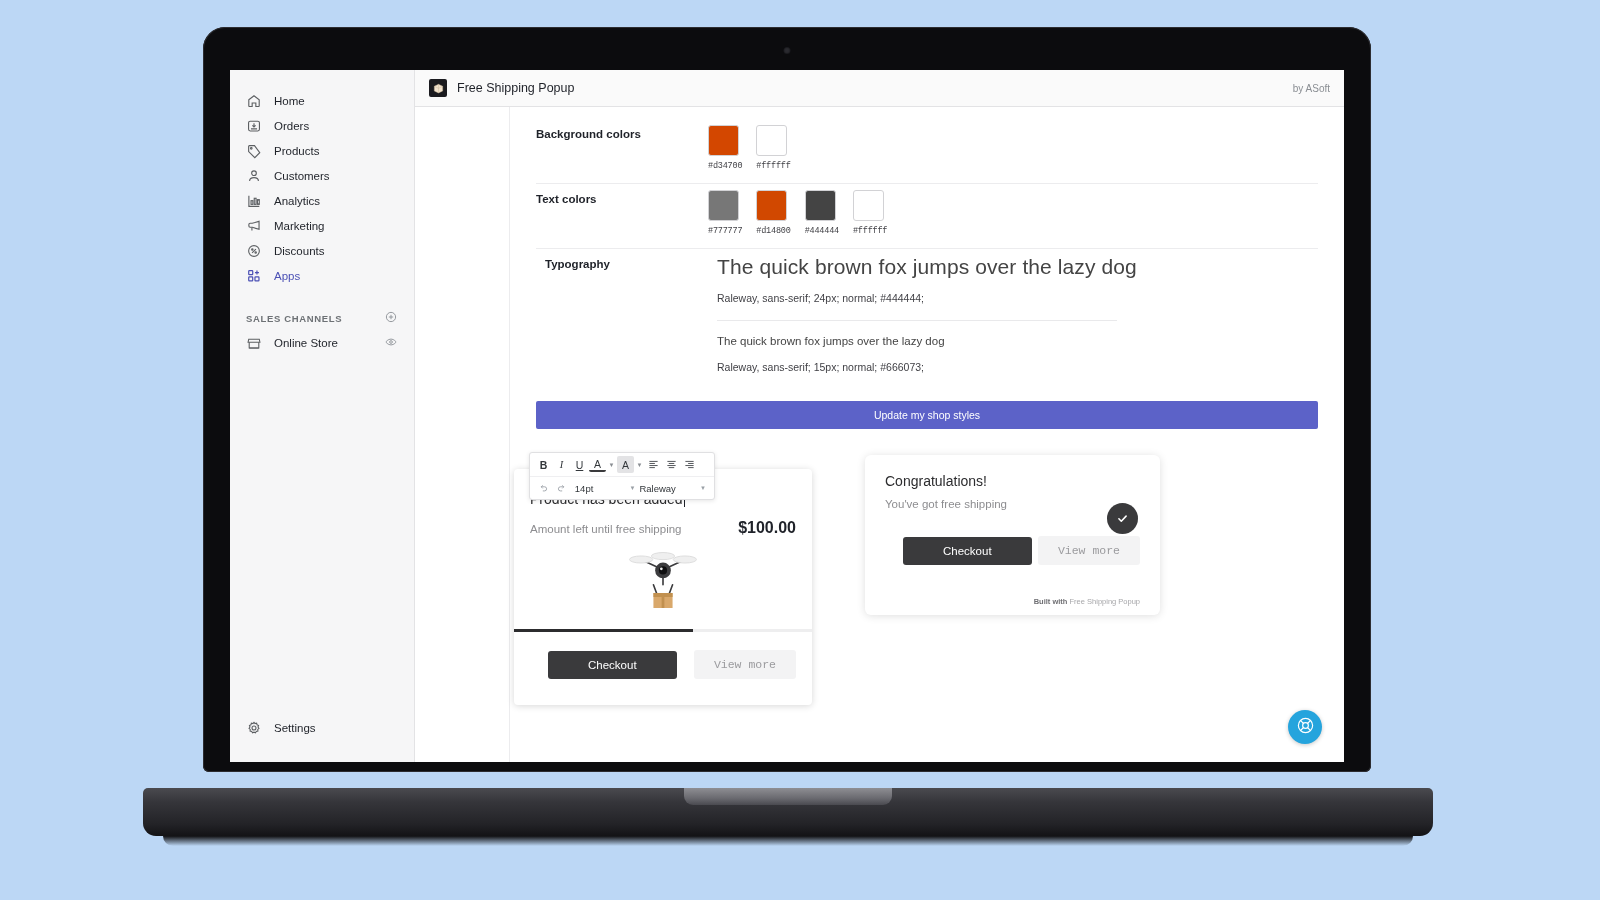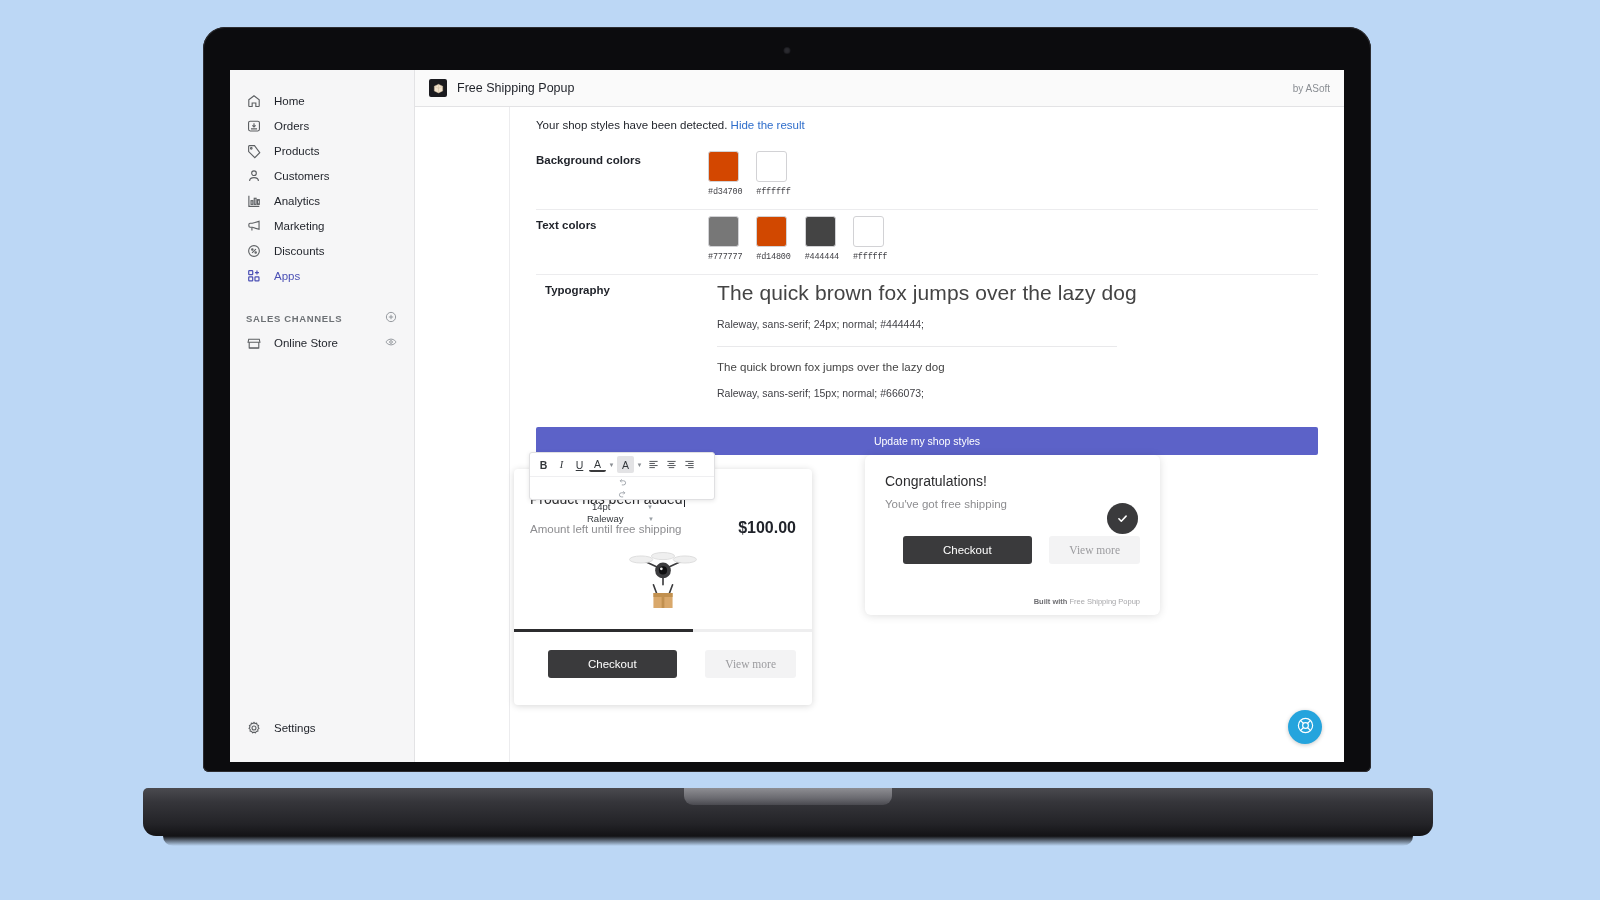--- a/index.html
+++ b/index.html
@@ -153,21 +153,21 @@
 
   
   #editor-toolbar {
     position: absolute; left: 19px; top: 345px;
     width: 186px; background: #fff;
     border: 1px solid #e0e0e2; border-radius: 3px;
     box-shadow: 0 1px 4px rgba(0,0,0,.10);
     z-index: 6;
   }
   .tb-row { display: flex; align-items: center; height: 23px; padding: 0 5px; gap: 1px; }
-  .tb-row + .tb-row { border-top: 1px solid #efeff1; flex-direction: column; }
+  .tb-row + .tb-row { border-top: 1px solid #efeff1; }
   .tb-btn {
     width: 17px; height: 17px; display: flex; align-items: center; justify-content: center;
     font-size: 10.5px; color: #33373b; cursor: pointer; border-radius: 2px;
     background: transparent; border: none; font-family: inherit;
   }
   .tb-btn.boxed { background: #e3e3e5; }
   .tb-caret { width: 9px; text-align: center; font-size: 6px; color: #8a8e93; cursor: pointer; }
   .tb-select { display: flex; align-items: center; cursor: pointer; }
   .tb-select-label { font-size: 9.5px; color: #33373b; }
   .tb-select-caret { font-size: 6px; color: #9aa0a6; margin-left: auto; padding-right: 3px; }
@@ -196,21 +196,21 @@
 
   #progress-track { height: 3px; background: #eeeeef; margin: 10px -16px 0 -16px; }
   #progress-fill { height: 3px; background: #2c2c2e; width: 60%; }
 
   .popup-actions { display: flex; align-items: center; justify-content: space-between; padding-top: 18px; }
   .btn-checkout {
     background: #3a3a3c; color: #fff; border: none; font-family: inherit;
     font-size: 11.5px; padding: 8px 40px; border-radius: 3px; cursor: pointer; margin-left: 18px;
   }
   .btn-viewmore {
-    background: #f3f3f4; color: #9b9b9e; border: none; font-family: Liberation Serif, serif;
+    background: #f3f3f4; color: #9b9b9e; border: none; font-family: Liberation Mono, monospace;
     font-size: 11.5px; padding: 8px 20px; border-radius: 3px; cursor: pointer;
   }
 
   #popup-right {
     position: absolute; left: 355px; top: 348px;
     width: 295px; height: 160px;
     background: #fff; border-radius: 6px;
     box-shadow: 0 1px 8px rgba(0,0,0,.13);
     padding: 18px 20px 0 20px; z-index: 4;
   }
@@ -384,24 +384,20 @@
             <span id="app-title">Free Shipping Popup</span>
             <span id="app-vendor">by ASoft</span>
           </div>
 
 
           <div id="content-area">
             <div id="content-gutter"></div>
 
             <div id="content-body">
 
-              <div id="detect-banner">
-                <span>Your shop styles have been detected.</span>
-                <a id="hide-result-link" href="#">Hide the result</a>
-              </div>
 
               <div class="style-row">
                 <div class="style-row-label">Background colors</div>
                 <div class="swatch-group">
                   <div class="swatch">
                     <div class="swatch-chip" style="background:#d34700"></div>
                     <div class="swatch-hex">#d34700</div>
                   </div>
                   <div class="swatch">
                     <div class="swatch-chip" style="background:#ffffff"></div>

